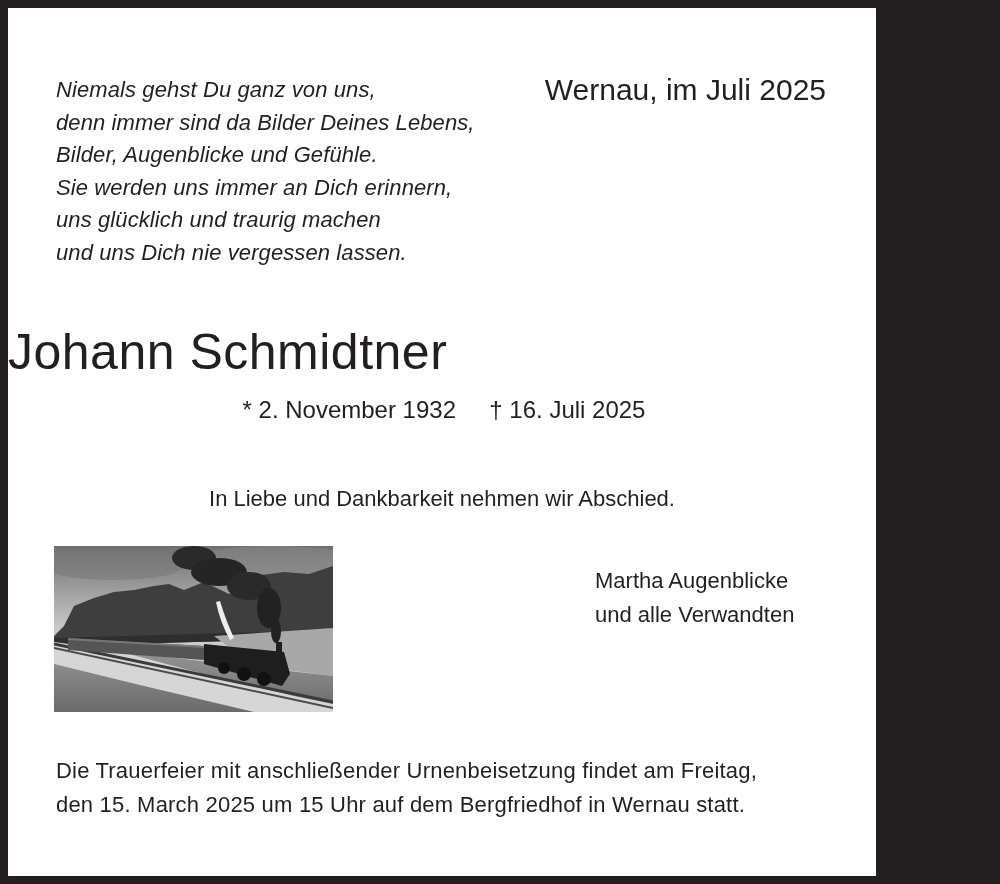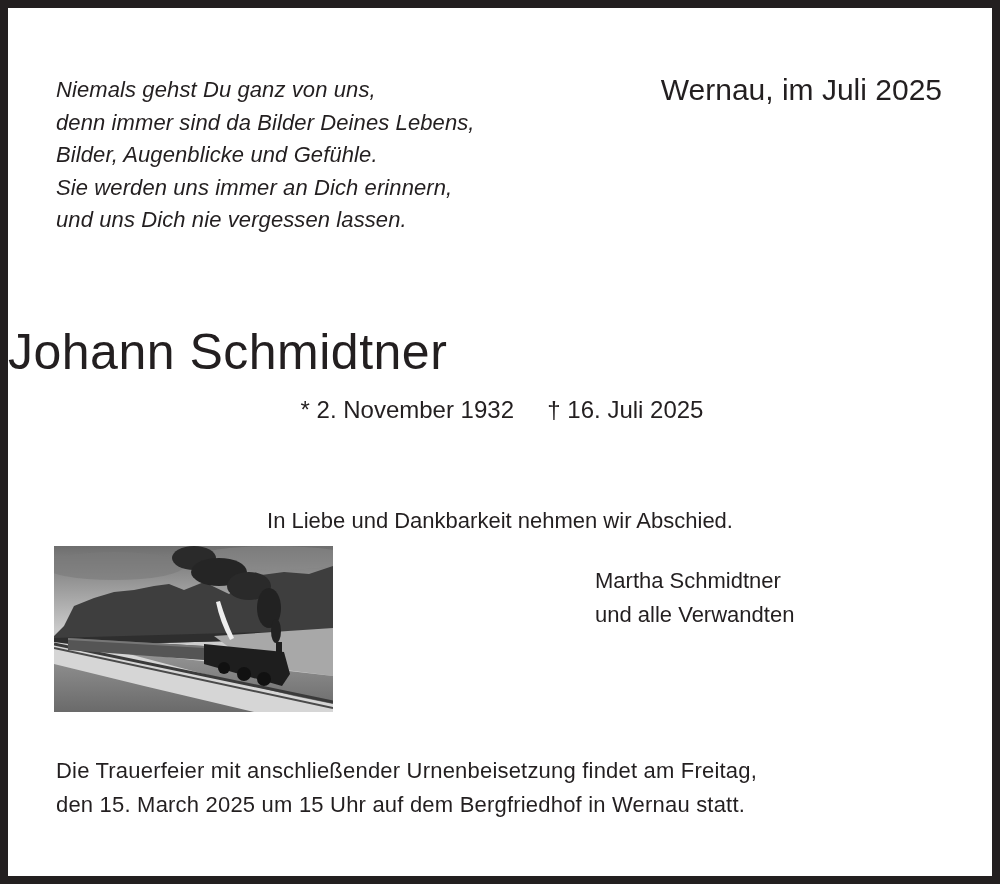--- a/index.html
+++ b/index.html
@@ -4,21 +4,21 @@
   <style>
     html, body { margin: 0; padding: 0; }
     body {
       width: 1000px; height: 884px; overflow: hidden;
       background: #231f20;
       font-family: "Liberation Sans", "DejaVu Sans", sans-serif;
       color: #231f20;
     }
     .card {
       position: absolute; left: 8px; top: 8px;
-      width: 984px; height: 868px;
+      width: 868px; height: 868px;
       background: #ffffff;
     }
     .poem {
       position: absolute; left: 48px; top: 66px;
       font-style: italic; font-size: 22px; line-height: 32.5px;
       letter-spacing: 0.1px;
     }
     .poem div { white-space: nowrap; }
     .place-date {
       position: absolute; right: 50px; top: 66px;
@@ -29,21 +29,21 @@
       text-align: left; font-size: 50px; line-height: 64px;
       letter-spacing: 0.5px;
     }
     .dates {
       position: absolute; left: 4px; right: 0; top: 384px;
       text-align: center; font-size: 24px; line-height: 36px;
       white-space: pre;
     }
     .farewell {
       position: absolute; left: 0; right: 0; top: 474px;
-      text-align: center; font-size: 22px; line-height: 34px; margin-top: 22px;
+      text-align: center; font-size: 22px; line-height: 34px;
     }
     .photo {
       position: absolute; left: 46px; top: 538px;
       width: 279px; height: 166px; overflow: hidden;
       background: #8a8a8a;
     }
     .photo svg { display: block; }
     .mourners {
       position: absolute; left: 587px; top: 556px;
       font-size: 22px; line-height: 34px;
@@ -58,20 +58,21 @@
 </head>
 <body>
 
 <div class="card">
 
   <div class="poem">
     <div>Niemals gehst Du ganz von uns,</div>
     <div>denn immer sind da Bilder Deines Lebens,</div>
     <div>Bilder, Augenblicke und Gefühle.</div>
     <div>Sie werden uns immer an Dich erinnern,</div>
+    <div>uns glücklich und traurig machen</div>
     <div>und uns Dich nie vergessen lassen.</div>
   </div>
 
   <div class="place-date">Wernau, im Juli 2025</div>
 
   <div class="name">Johann Schmidtner</div>
 
   <div class="dates">* 2. November 1932     † 16. Juli 2025</div>
 
   <div class="farewell">In Liebe und Dankbarkeit nehmen wir Abschied.</div>
@@ -118,21 +119,21 @@
       <ellipse cx="165" cy="26" rx="28" ry="14" fill="#252525"></ellipse>
       <ellipse cx="195" cy="40" rx="22" ry="14" fill="#2a2a2a"></ellipse>
       <ellipse cx="215" cy="62" rx="12" ry="20" fill="#222"></ellipse>
       <ellipse cx="222" cy="85" rx="5" ry="12" fill="#222"></ellipse>
 
       <path d="M166,55 Q172,75 180,92 L176,94 Q166,76 162,56 Z" fill="#eeeeee"></path>
     </svg>
   </div>
 
   <div class="mourners">
-    <div>Martha Schmidtner</div>
+    <div>Martha Augenblicke</div>
     <div>und alle Verwandten</div>
   </div>
 
   <div class="service">
     <div>Die Trauerfeier mit anschließender Urnenbeisetzung findet am Freitag,</div>
     <div>den 15. March 2025 um 15 Uhr auf dem Bergfriedhof in Wernau statt.</div>
   </div>
 
 </div>
 

